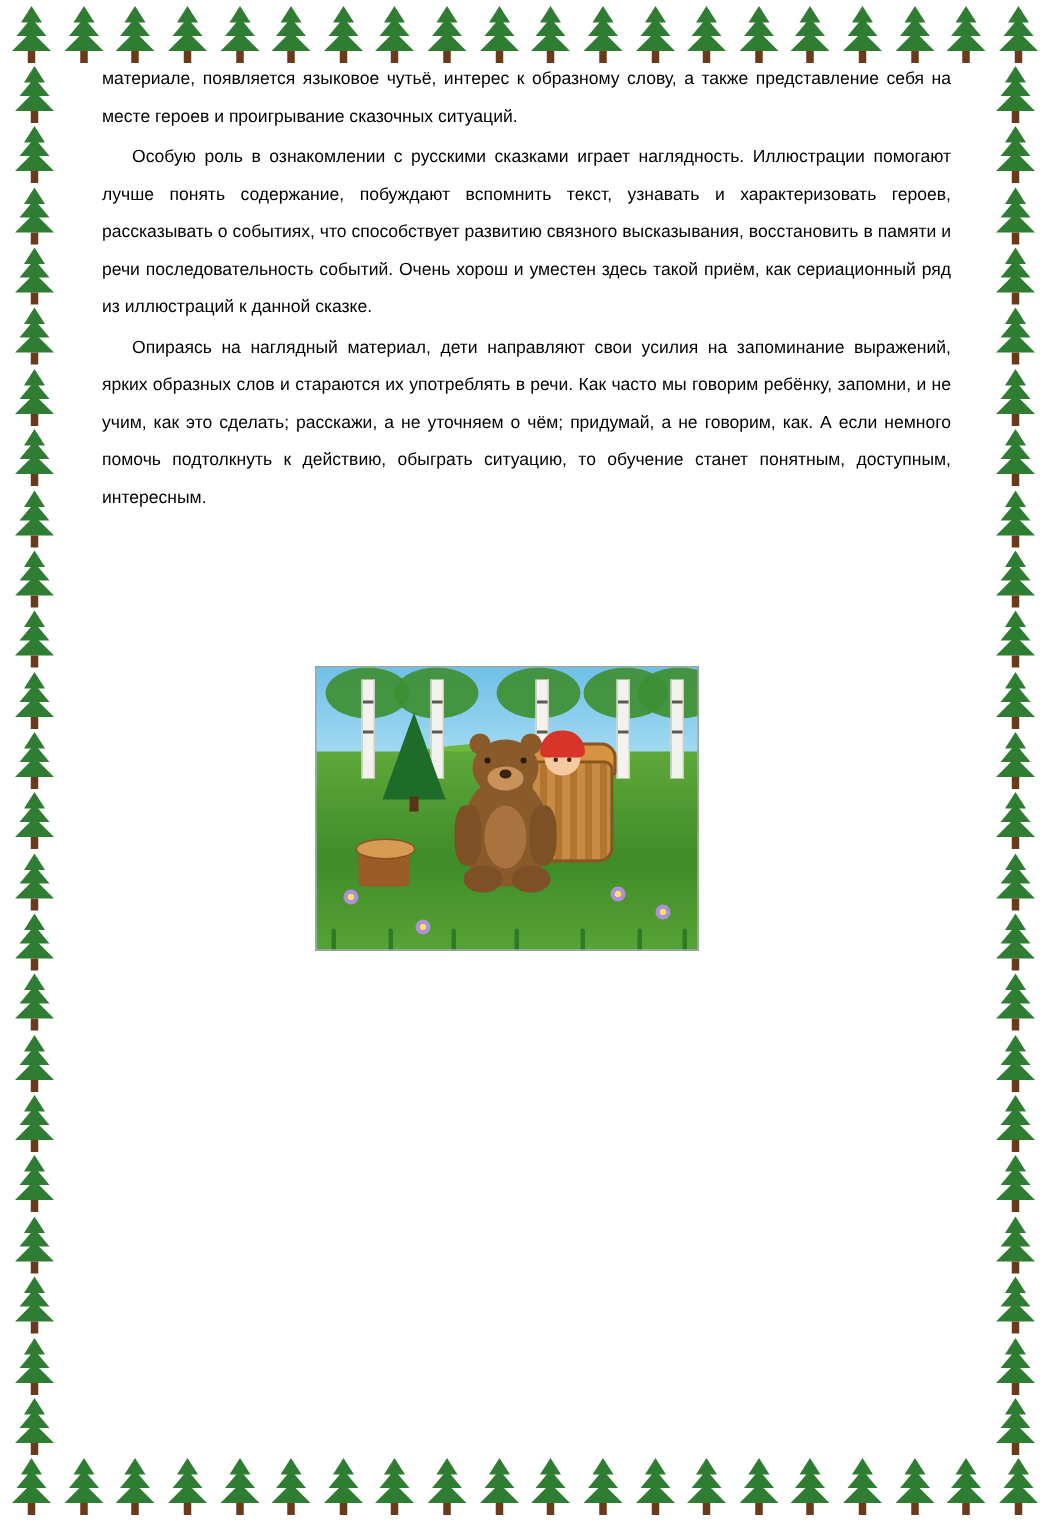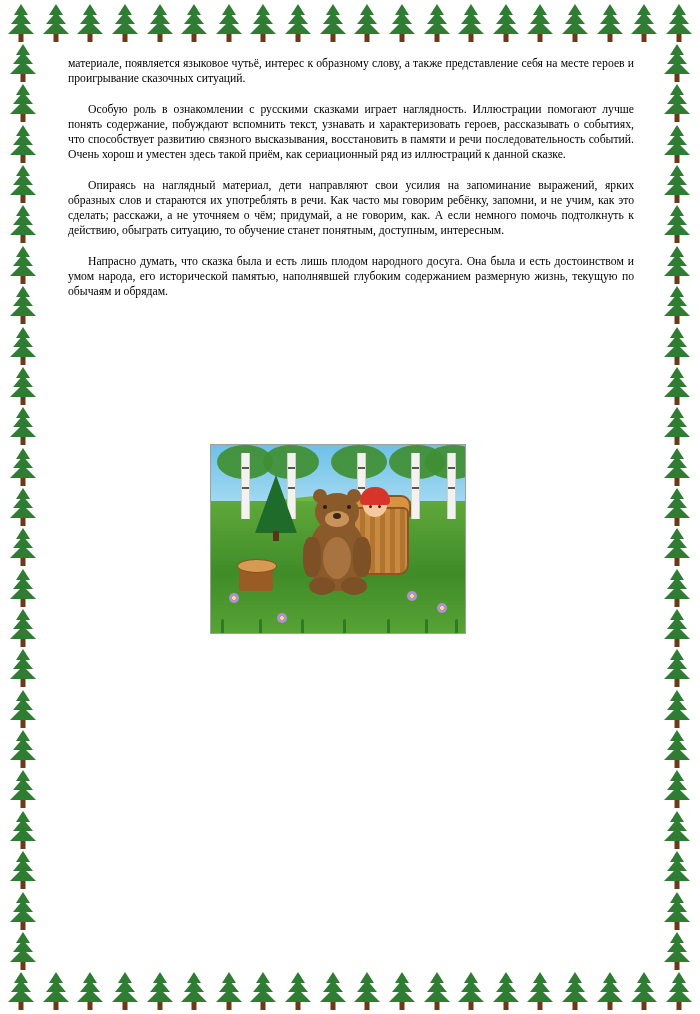--- a/index.html
+++ b/index.html
@@ -88,25 +88,24 @@
 
   
   .content {
     position: absolute;
     top: 40px;
     left: 68px;
     width: 566px;
   }
   .para {
     font-size: 11.7px;
-    line-height: 15px;
+    line-height: 25px;
     color: #000000;
     text-align: justify;
-    margin: 16px 0 2px 0;
-    font-family: Liberation Serif, serif;
+    margin: 0 0 2px 0;
   }
   .para.indent {
     text-indent: 20px;
   }
 
   
   .illustration {
     position: absolute;
     left: 210px;
     top: 444px;
@@ -859,21 +858,20 @@
         <span class="t2"></span>
         <span class="t3"></span>
         <span class="trunk"></span>
       </div>
     </div>
 
   <div class="content">
     <p class="para">материале, появляется языковое чутьё, интерес к образному слову, а также представление себя на месте героев и проигрывание сказочных ситуаций.</p>
     <p class="para indent">Особую роль в ознакомлении с русскими сказками играет наглядность. Иллюстрации помогают лучше понять содержание, побуждают вспомнить текст, узнавать и характеризовать героев, рассказывать о событиях, что способствует развитию связного высказывания, восстановить в памяти и речи последовательность событий. Очень хорош и уместен здесь такой приём, как сериационный ряд из иллюстраций к данной сказке.</p>
     <p class="para indent">Опираясь на наглядный материал, дети направляют свои усилия на запоминание выражений, ярких образных слов и стараются их употреблять в речи. Как часто мы говорим ребёнку, запомни, и не учим, как это сделать; расскажи, а не уточняем о чём; придумай, а не говорим, как. А если немного помочь подтолкнуть к действию, обыграть ситуацию, то обучение станет понятным, доступным, интересным.</p>
-    <p class="para indent">Напрасно думать, что сказка была и есть лишь плодом народного досуга. Она была и есть достоинством и умом народа, его исторической памятью, наполнявшей глубоким содержанием размерную жизнь, текущую по обычаям и обрядам.</p>
   </div>
 
   <div class="illustration">
     <div class="ill-sky"></div>
     <div class="ill-hill"></div>
     <div class="ill-ground"></div>
 
     <div class="birch-canopy" style="left:6px;"></div>
     <div class="birch-canopy" style="left:52px;"></div>
     <div class="birch-canopy" style="left:120px;"></div>

